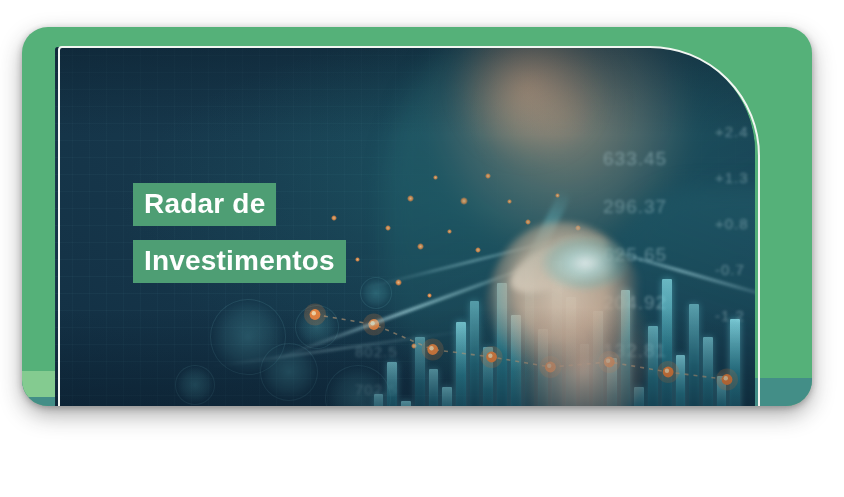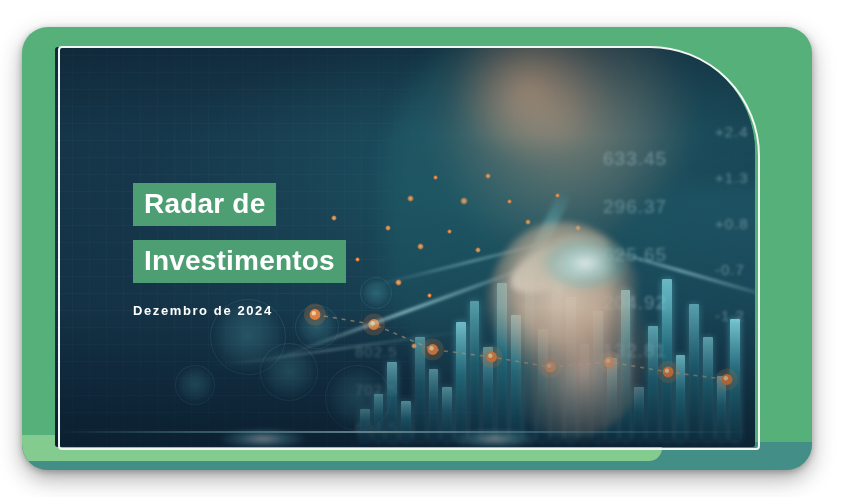--- a/index.html
+++ b/index.html
@@ -13,21 +13,21 @@
   #stage {
     position: relative;
     width: 844px; height: 497px;
     background: #ffffff;
   }
 
   
   .cover-card {
     position: absolute;
     left: 22px; top: 27px;
-    width: 790px; height: 443px;
+    width: 790px; height: 379px;
     background: #55b179;
     border-radius: 26px;
     box-shadow: 0 9px 22px rgba(40,40,40,0.38),
                 0 2px 6px rgba(40,40,40,0.30);
     overflow: hidden;
   }
 
   
   .card-bottom-band {
     position: absolute;
@@ -400,21 +400,20 @@
       <div class="finger"></div>
       <div class="touch-glow"></div>
 
       <div class="baseline"></div>
       <div class="baseline-flare" style="left:148px;"></div>
       <div class="baseline-flare" style="left:380px;"></div>
 
       <div class="title-block">
         <div class="title-line first">Radar de</div>
         <div><span class="title-line second">Investimentos</span></div>
-        <div class="subtitle">Dezembro de 2024</div>
       </div>
 
     </div>
 
     <div class="photo-frame"></div>
 
     <div class="accent-bar"></div>
 
   </div>
 </div>

